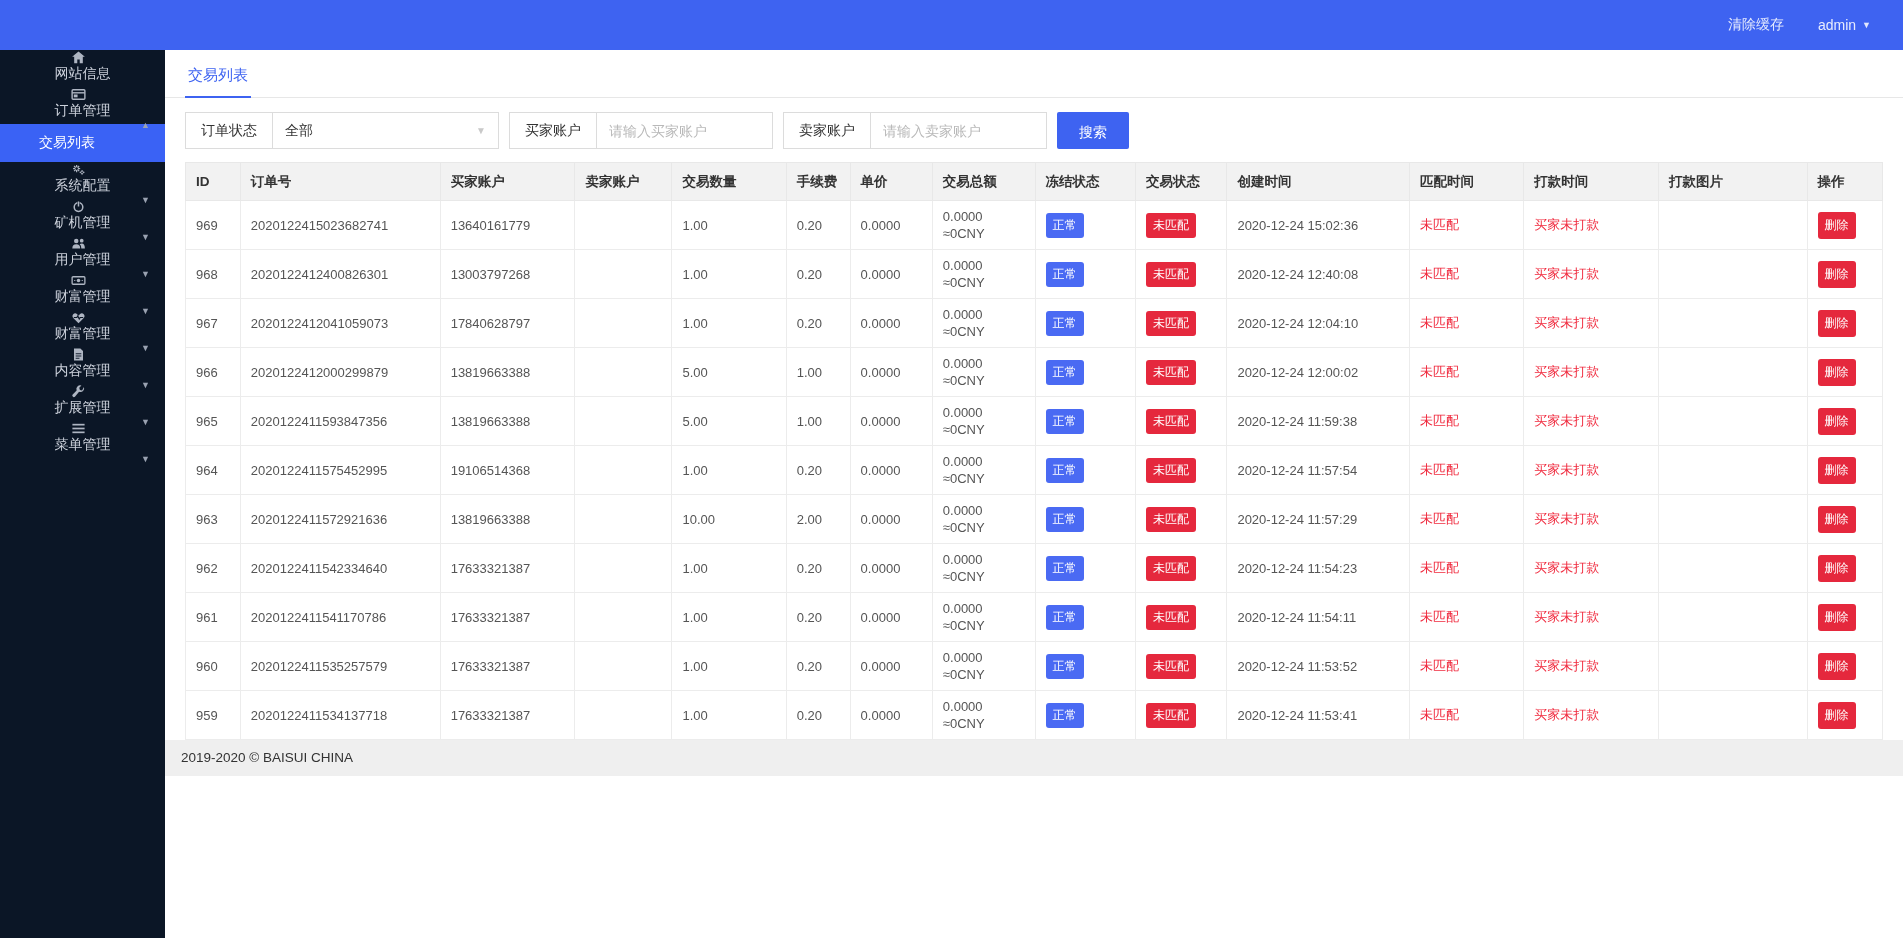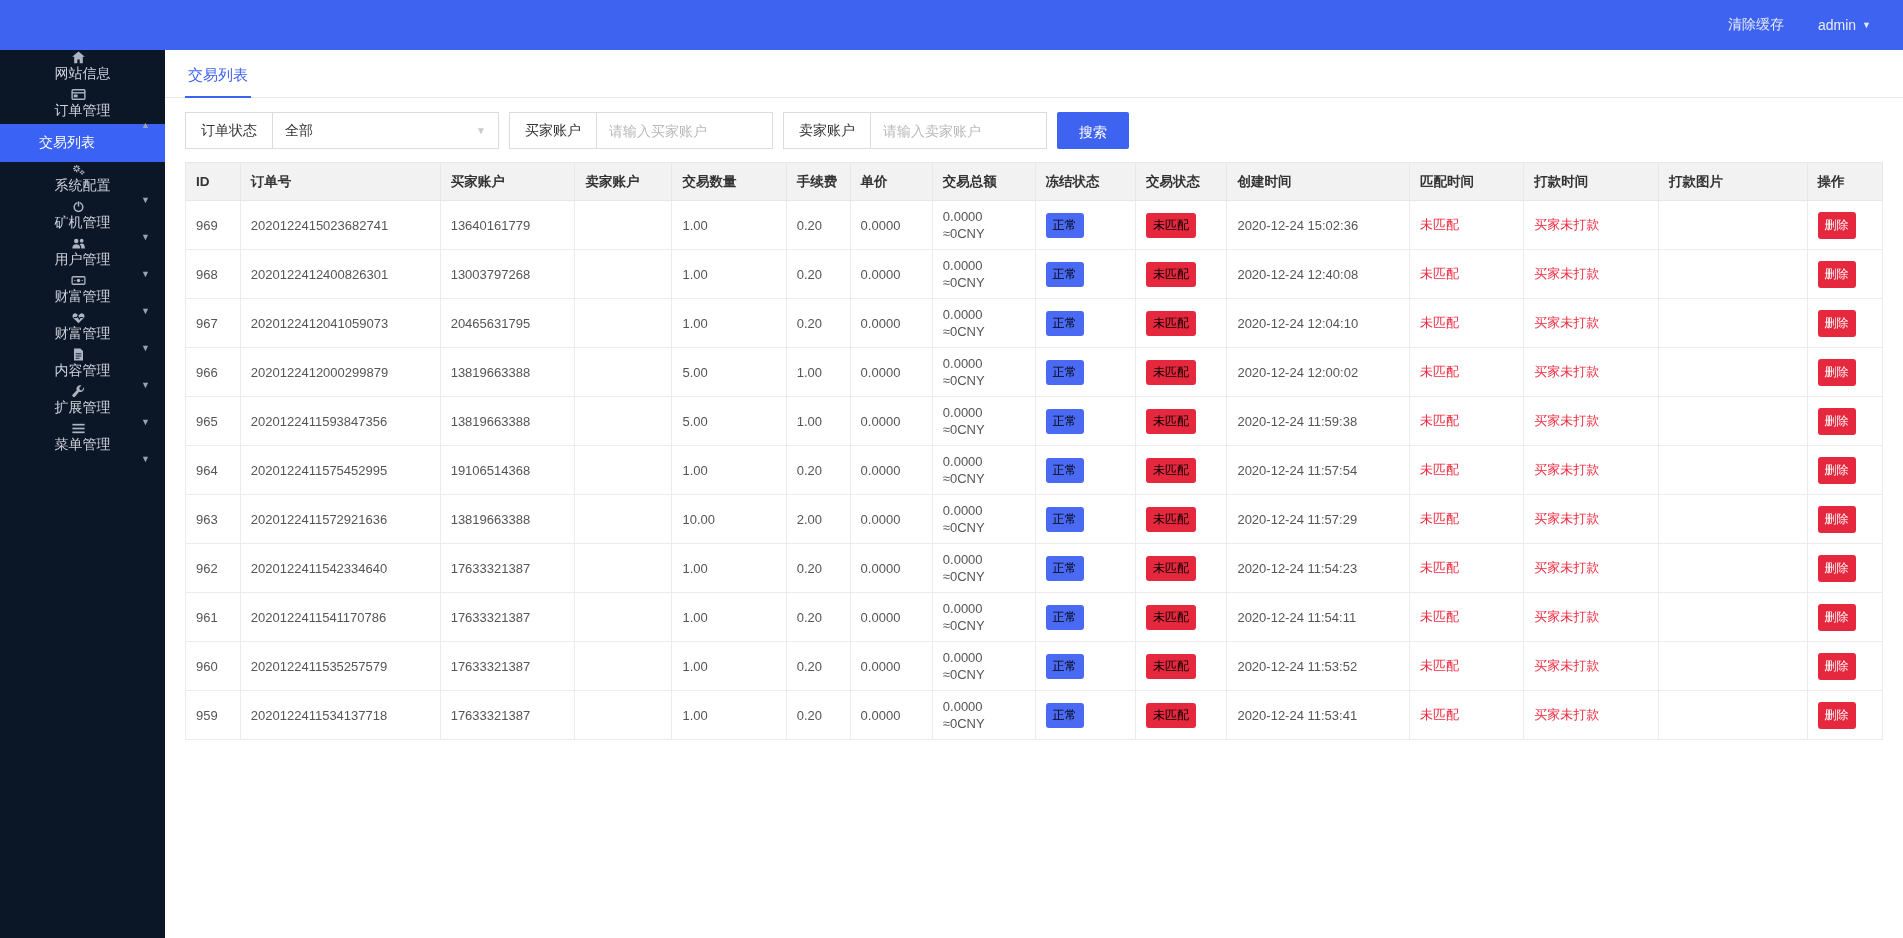--- a/index.html
+++ b/index.html
@@ -51,21 +51,21 @@
   .stat-badge { color:#fff; font-size:12.5px; padding:5px 9px; border-radius:3px;
     white-space:nowrap; }
 
   .table-wrap { margin:0 20px; }
   table { width:100%; border-collapse:collapse; table-layout:fixed; font-size:13px; }
   th { background:#f2f2f2; font-weight:bold; color:#333; font-size:13.5px;
     height:38px; text-align:left; padding:0 10px; border:1px solid #e8e8e8; }
   td { height:49px; color:#555; padding:0 10px; border:1px solid #ececec;
     background:#fff; }
   td.two-line { line-height:17px; }
-  .cell-badge { display:inline-block; color:#000000; font-size:12px; padding:4px 7px;
+  .cell-badge { display:inline-block; color:#ffffff; font-size:12px; padding:4px 7px;
     border-radius:3px; }
   .badge-blue { background:#4a6af3; }
   .badge-red  { background:#e5283d; }
   .red-text { color:#f0293d; }
   .del-btn { background:#e5283d; color:#fff; border:none; font-size:12px;
     padding:5px 7px; border-radius:3px; cursor:pointer; }
 
   .footer { background:#efefef; padding:10px 16px 11px; font-size:13.5px; color:#333; }
 </style>
 </head>
@@ -306,21 +306,21 @@
               <td><span class="cell-badge badge-red">未匹配</span></td>
               <td>2020-12-24 12:40:08</td>
               <td class="red-text">未匹配</td>
               <td class="red-text">买家未打款</td>
               <td></td>
               <td><button class="del-btn">删除</button></td>
             </tr>
             <tr>
               <td>967</td>
               <td>2020122412041059073</td>
-              <td>20465631795</td>
+              <td>17840628797</td>
               <td></td>
               <td>1.00</td>
               <td>0.20</td>
               <td>0.0000</td>
               <td class="two-line">
                 <div>0.0000</div>
                 <div>≈0CNY</div>
               </td>
               <td><span class="cell-badge badge-blue">正常</span></td>
               <td><span class="cell-badge badge-red">未匹配</span></td>
@@ -487,14 +487,17 @@
               <td>2020-12-24 11:53:41</td>
               <td class="red-text">未匹配</td>
               <td class="red-text">买家未打款</td>
               <td></td>
               <td><button class="del-btn">删除</button></td>
             </tr>
           </tbody>
       </table>
     </div>
 
+    <div class="footer">
+      <span>2019-2020 © BAISUI CHINA</span>
+    </div>
   </div>
 </div>
 
 </body></html>

